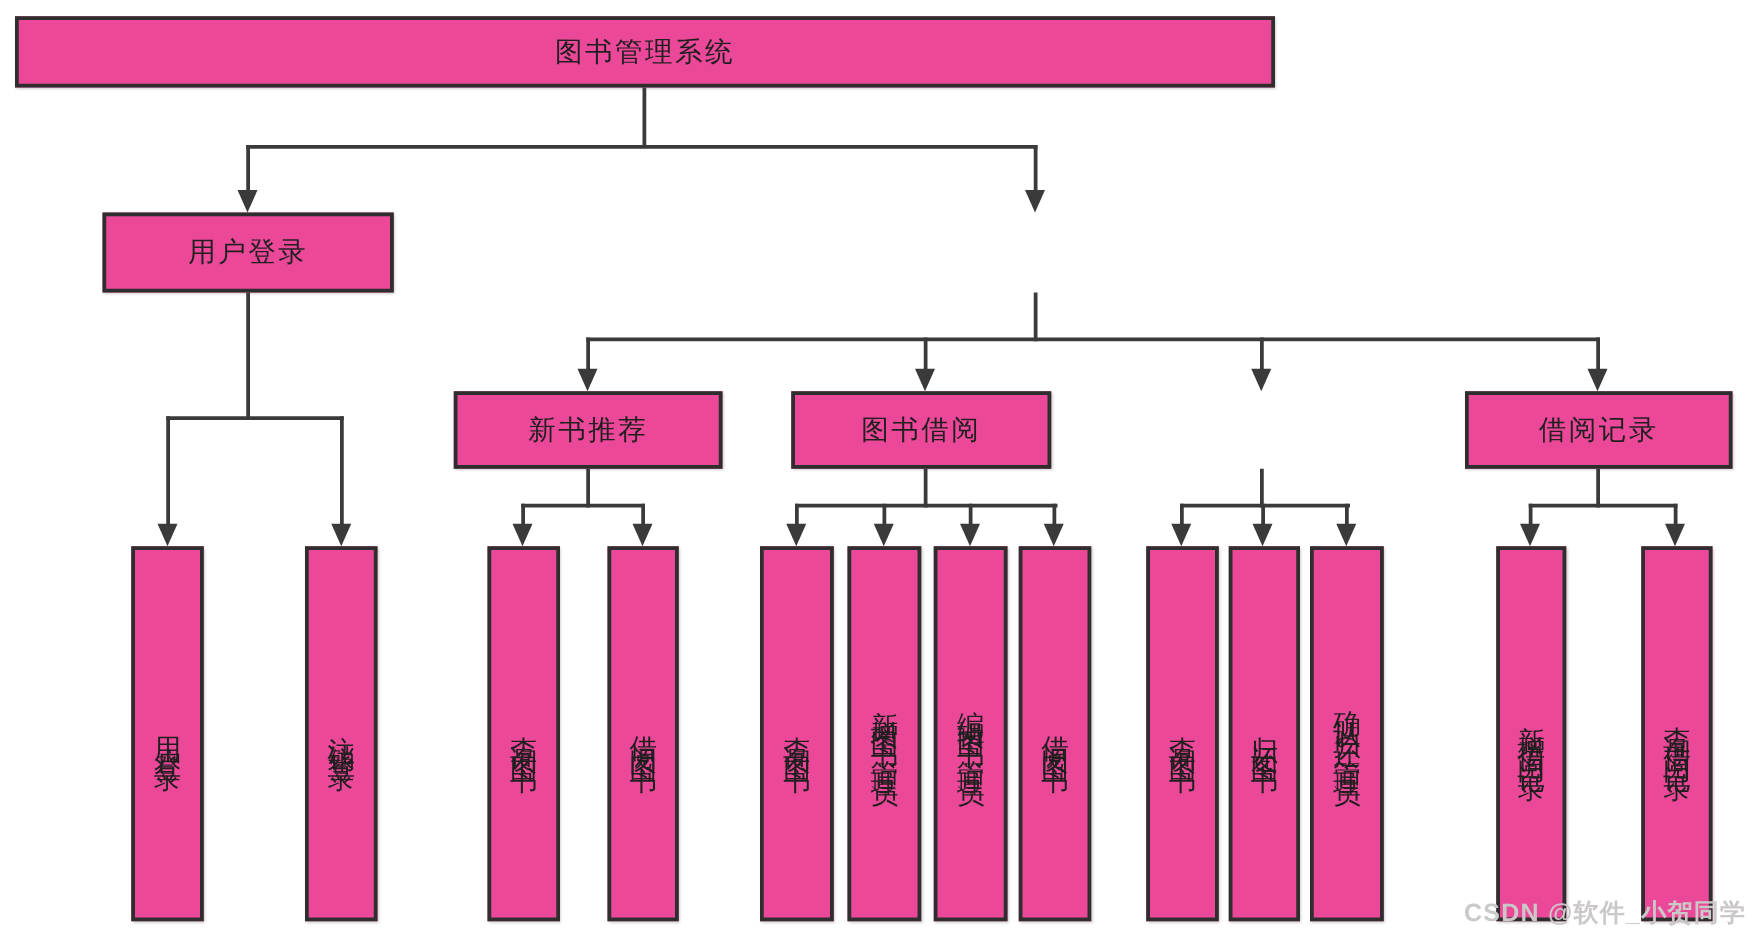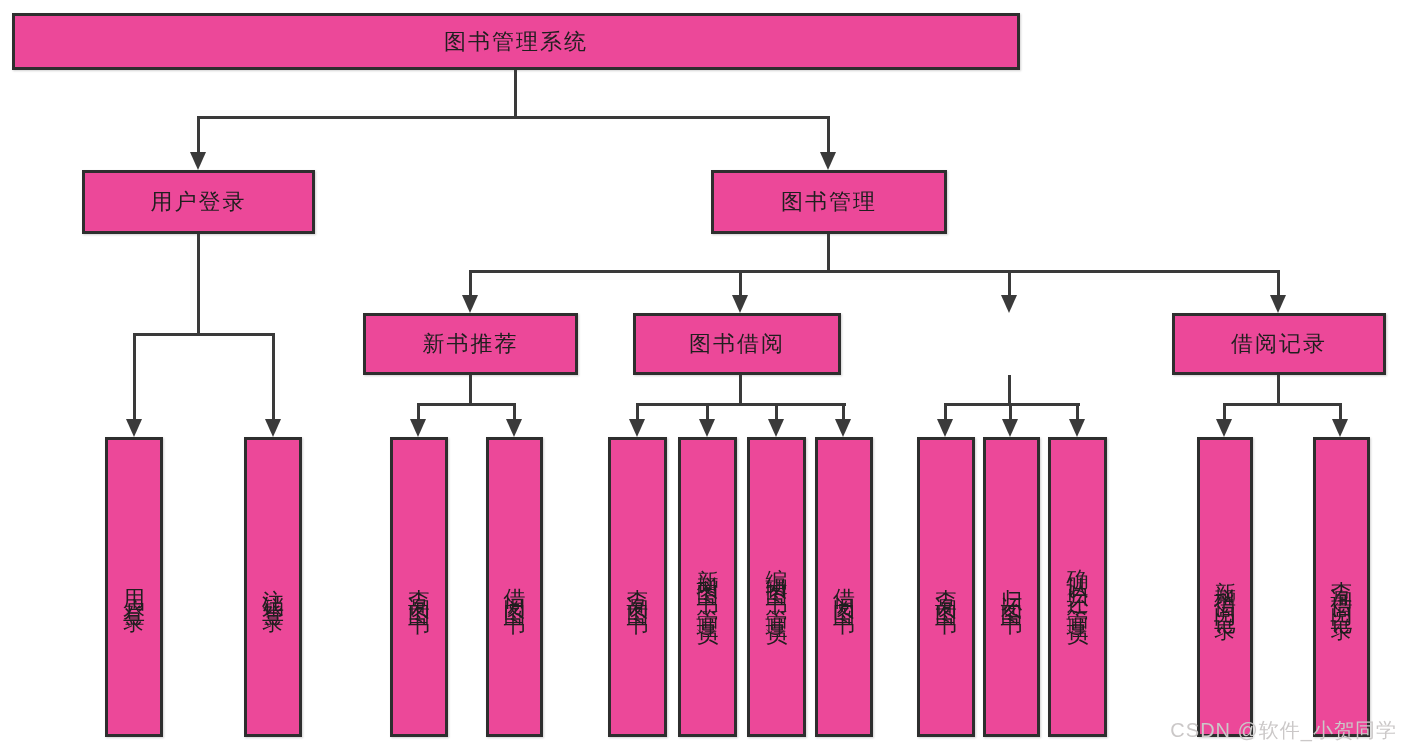--- a/index.html
+++ b/index.html
@@ -45,31 +45,31 @@
     border-right: 8px solid transparent;
     border-top: 18px solid #3a3a3a;
   }
   .watermark {
     position: absolute;
     right: 8px; bottom: 3px;
     color: #cbc8c8;
     font-size: 20px;
     letter-spacing: 1px;
     white-space: nowrap;
+    font-weight: bold;
   }
 </style>
 </head>
 <body>
 
 <div class="canvas">
 
   <div class="box" style="left:12px;top:13px;width:1008px;height:57px">图书管理系统</div>
 
   <div class="box" style="left:82px;top:170px;width:233px;height:64px">用户登录</div>
-  <div class="box" style="left:711px;top:170px;width:236px;height:64px">图书管理</div>
 
   <div class="box" style="left:363px;top:313px;width:215px;height:62px">新书推荐</div>
   <div class="box" style="left:633px;top:313px;width:208px;height:62px">图书借阅</div>
   <div class="box" style="left:1172px;top:313px;width:214px;height:62px">借阅记录</div>
 
   <div class="box v" style="left:105px;top:437px;width:58px;height:300px">用户登录</div>
   <div class="box v" style="left:244px;top:437px;width:58px;height:300px">注销登录</div>
 
   <div class="box v" style="left:390px;top:437px;width:58px;height:300px">查询图书</div>
   <div class="box v" style="left:486px;top:437px;width:57px;height:300px">借阅图书</div>

